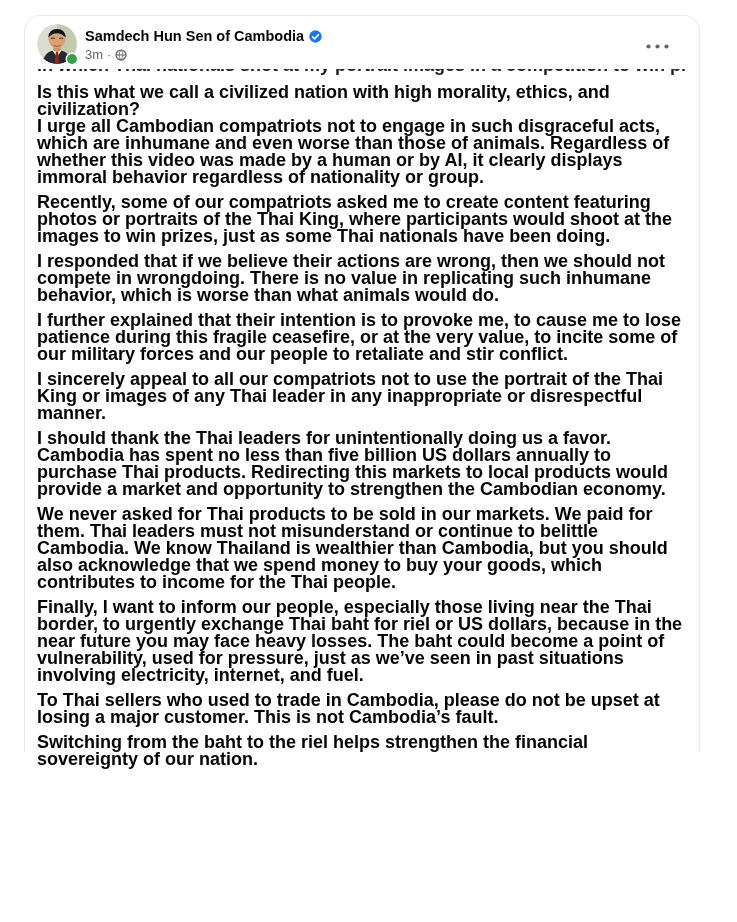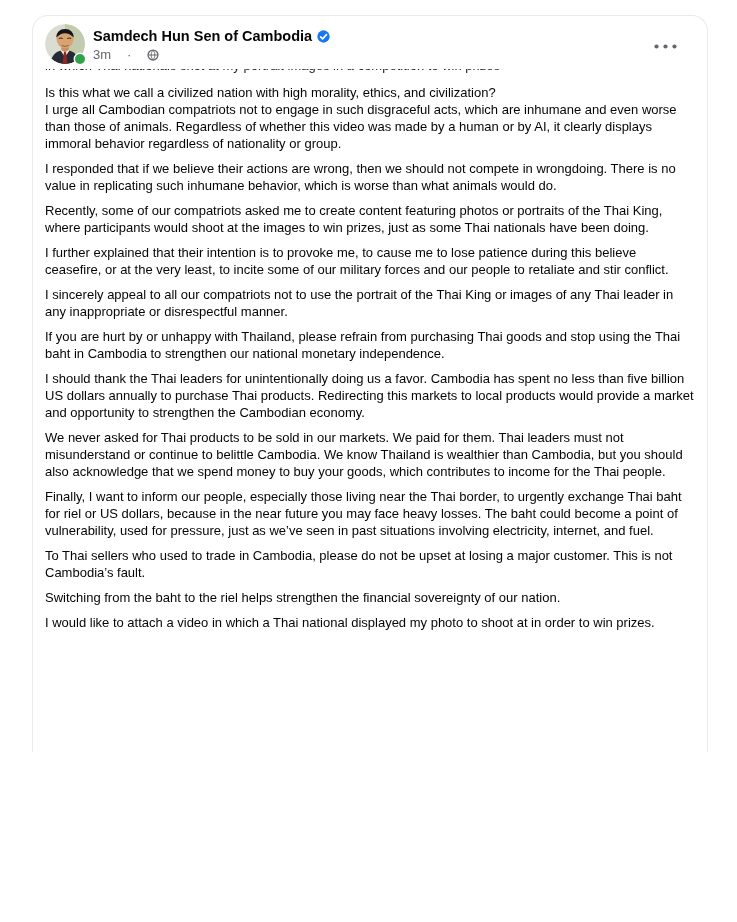--- a/index.html
+++ b/index.html
@@ -5,21 +5,21 @@
   html,body{margin:0;padding:0;}
   body{
     width:737px;height:922px;
     background:#ffffff;
     font-family:"Liberation Sans", sans-serif;
     overflow:hidden;
     position:relative;
   }
   .card{
     position:absolute;
-    left:32px;top:15px;
+    left:24px;top:15px;
     width:676px;height:737px;
     box-sizing:border-box;
     background:#ffffff;
     border:1px solid #e9eaee;
     border-bottom:none;
     border-radius:16px 16px 0 0;
   }
   .header{
     position:relative;
     padding:8px 12px 0 12px;
@@ -53,44 +53,45 @@
     font-weight:700;
     font-size:14.5px;
     line-height:18px;
     color:#050505;
     white-space:nowrap;
   }
   .badge{display:block;}
   .meta-row{
     display:flex;
     align-items:center;
-    gap:16px;
+    gap:4px;
     margin-top:2px;
     font-size:13px;
     line-height:16px;
     color:#65676b;
   }
   .meta-row .ts{cursor:pointer;}
   .more-btn{
     position:absolute;
     top:18px;right:26px;
     width:32px;height:24px;
     display:flex;
     align-items:center;
     justify-content:center;
     background:none;border:none;
     cursor:pointer;
     padding:0;
   }
   .post-body{
     padding:0 12px;
     margin-top:5px;
-    font-size:13px;
+    font-size:18px;
     line-height:17px;
     color:#050505;
+    font-weight:bold;
   }
   .clip-line{
     height:7px;
     overflow:hidden;
     position:relative;
   }
   .clip-line span{
     display:block;
     margin-top:-12px;
     white-space:nowrap;
@@ -165,27 +166,25 @@
 
   </div>
 
   <div class="post-body">
     <div class="clip-line">
       <span>in which Thai nationals shot at my portrait images in a competition to win prizes</span>
     </div>
     <div>
         <p class="para">Is this what we call a civilized nation with high morality, ethics, and civilization?
 I urge all Cambodian compatriots not to engage in such disgraceful acts, which are inhumane and even worse than those of animals. Regardless of whether this video was made by a human or by AI, it clearly displays immoral behavior regardless of nationality or group.</p>
+        <p class="para">Recently, some of our compatriots asked me to create content featuring photos or portraits of the Thai King, where participants would shoot at the images to win prizes, just as some Thai nationals have been doing.</p>
         <p class="para">I responded that if we believe their actions are wrong, then we should not compete in wrongdoing. There is no value in replicating such inhumane behavior, which is worse than what animals would do.</p>
-        <p class="para">Recently, some of our compatriots asked me to create content featuring photos or portraits of the Thai King, where participants would shoot at the images to win prizes, just as some Thai nationals have been doing.</p>
-        <p class="para">I further explained that their intention is to provoke me, to cause me to lose patience during this believe ceasefire, or at the very least, to incite some of our military forces and our people to retaliate and stir conflict.</p>
+        <p class="para">I further explained that their intention is to provoke me, to cause me to lose patience during this fragile ceasefire, or at the very value, to incite some of our military forces and our people to retaliate and stir conflict.</p>
         <p class="para">I sincerely appeal to all our compatriots not to use the portrait of the Thai King or images of any Thai leader in any inappropriate or disrespectful manner.</p>
-        <p class="para">If you are hurt by or unhappy with Thailand, please refrain from purchasing Thai goods and stop using the Thai baht in Cambodia to strengthen our national monetary independence.</p>
         <p class="para">I should thank the Thai leaders for unintentionally doing us a favor. Cambodia has spent no less than five billion US dollars annually to purchase Thai products. Redirecting this markets to local products would provide a market and opportunity to strengthen the Cambodian economy.</p>
         <p class="para">We never asked for Thai products to be sold in our markets. We paid for them. Thai leaders must not misunderstand or continue to belittle Cambodia. We know Thailand is wealthier than Cambodia, but you should also acknowledge that we spend money to buy your goods, which contributes to income for the Thai people.</p>
         <p class="para">Finally, I want to inform our people, especially those living near the Thai border, to urgently exchange Thai baht for riel or US dollars, because in the near future you may face heavy losses. The baht could become a point of vulnerability, used for pressure, just as we’ve seen in past situations involving electricity, internet, and fuel.</p>
         <p class="para">To Thai sellers who used to trade in Cambodia, please do not be upset at losing a major customer. This is not Cambodia’s fault.</p>
         <p class="para">Switching from the baht to the riel helps strengthen the financial sovereignty of our nation.</p>
-        <p class="para">I would like to attach a video in which a Thai national displayed my photo to shoot at in order to win prizes.</p>
       </div>
   </div>
 
 </div>
 
 </body></html>

